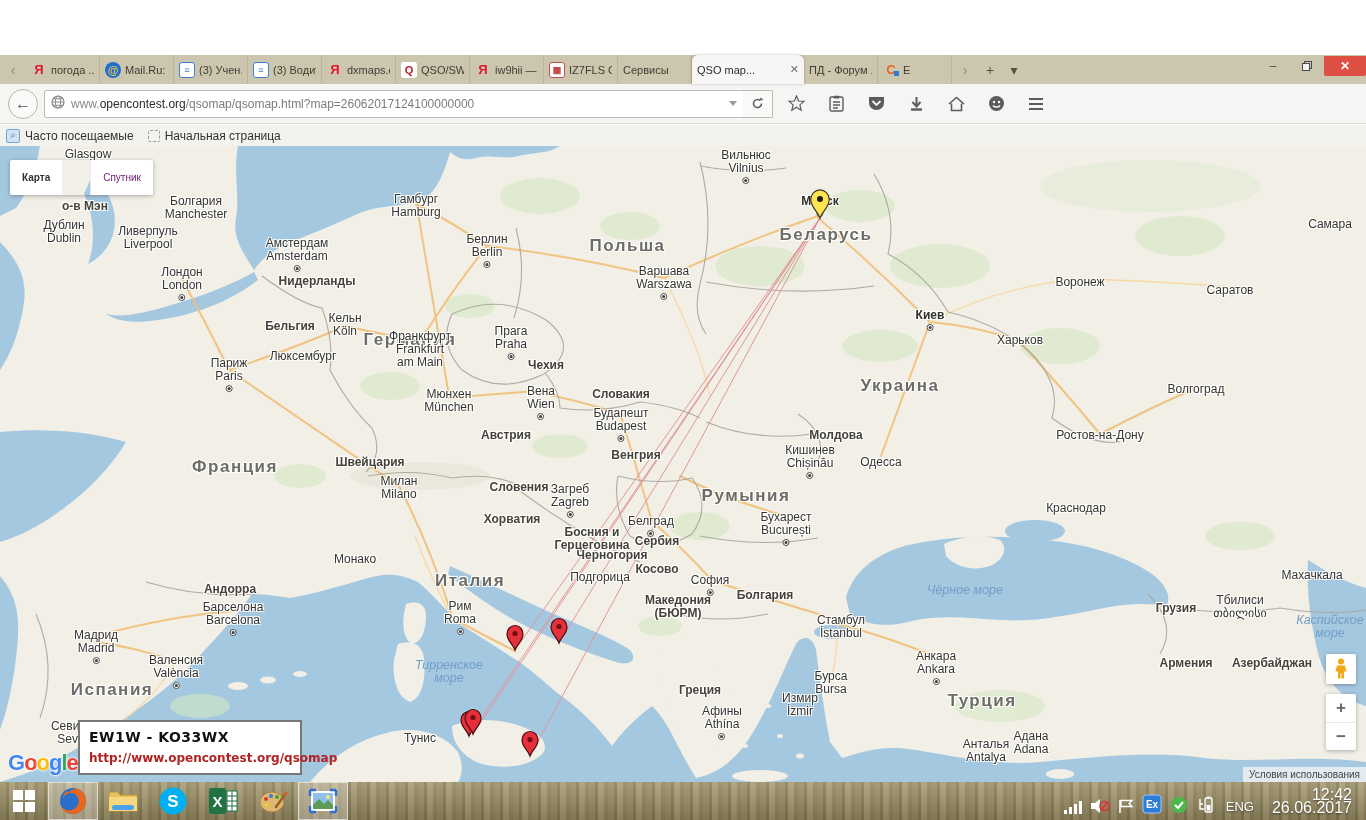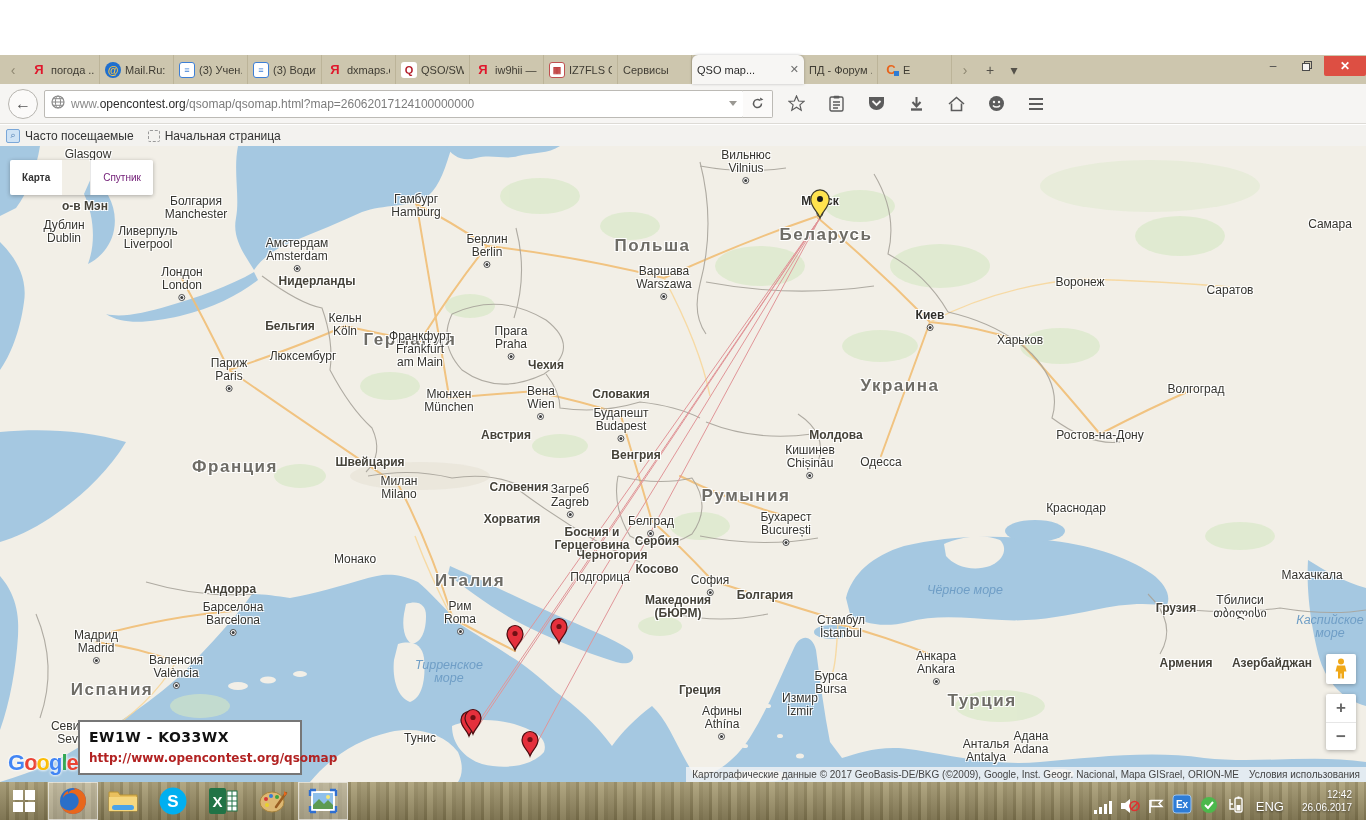--- a/index.html
+++ b/index.html
@@ -87,21 +87,21 @@
   #taskbar { position:absolute; left:0; top:782px; width:1366px; height:38px;
     background:repeating-linear-gradient(90deg,#9b8f66 0 6px,#8a7e55 6px 9px,#a89c72 9px 15px,#93875e 15px 19px);
     display:flex; align-items:center; }
   #taskbar::before { content:""; position:absolute; inset:0; background:linear-gradient(180deg,rgba(255,255,255,.12),rgba(0,0,0,.18)); pointer-events:none; }
   .tb-app { width:50px; height:38px; display:flex; align-items:center; justify-content:center; position:relative; flex:none; }
   .tb-app.active { background:rgba(255,255,255,.28); outline:1px solid rgba(255,255,255,.55); outline-offset:-1px; }
   #tb-start { width:48px; }
   #tray { margin-left:auto; display:flex; align-items:flex-end; gap:8px; padding-right:8px; color:#fff; position:relative; z-index:1; }
   .tray-ic { display:flex; align-items:center; justify-content:center; }
   #tray-lang { font-size:13px; color:#fff; text-shadow:0 1px 2px rgba(0,0,0,.5); padding:0 4px; }
-  #tray-clock { text-align:right; font-size:10px; line-height:13px; color:#fff; text-shadow:0 1px 2px rgba(0,0,0,.5); padding:0 6px; }
+  #tray-clock { text-align:right; font-size:16px; line-height:13px; color:#fff; text-shadow:0 1px 2px rgba(0,0,0,.5); padding:0 6px; }
 </style>
 </head>
 <body>
 
 <div id="screen">
 
   <div id="top-white"></div>
 
   <div id="tabbar">
     <div class="tab-scroll">‹</div>
@@ -532,21 +532,21 @@
         <div class="lbl co" style="left: 112px; top: 537px;">
           <div>Испания</div>
         </div>
         <div class="lbl c2" style="left: 35px; top: 574px; margin-left: 40px;">
           <div>Севилья</div>
           <div>Sevilla</div>
         </div>
         <div class="lbl c1" style="left: 420px; top: 586px;">
           <div>Тунис</div>
         </div>
-        <div class="lbl co" style="left: 635px; top: 93px; padding-left: 35px;">
+        <div class="lbl co" style="left: 610px; top: 93px; padding-left: 35px;">
           <div>Польша</div>
         </div>
         <div class="lbl c2" style="left: 664px; top: 119px;">
           <div>Варшава</div>
           <div>Warszawa</div>
           <div class="dot"></div>
         </div>
         <div class="lbl c2" style="left: 746px; top: 3px;">
           <div>Вильнюс</div>
           <div>Vilnius</div>
@@ -728,21 +728,20 @@
           <circle cx="7" cy="3.5" r="3" fill="#f0a818"></circle>
           <path d="M3,7.5 h8 l1.5,6 h-2.5 l0,7 h-2.5 l0,-5 h-1 l0,5 h-2.5 l0,-7 h-2.5 Z" fill="#f0a818"></path>
         </svg>
     </div>
     <div id="zoomctl">
       <div class="zbtn">+</div>
       <div class="zbtn">−</div>
     </div>
 
     <div id="attribution">
-      <span>Картографические данные © 2017 GeoBasis-DE/BKG (©2009), Google, Inst. Geogr. Nacional, Mapa GISrael, ORION-ME</span>
       <span class="terms">Условия использования</span>
     </div>
   </div>
 
   <div id="taskbar">
     <div class="tb-app" id="tb-start">
       <svg width="22" height="22" viewBox="0 0 22 22">
           <rect x="0" y="0" width="10" height="10" fill="#fff"></rect>
           <rect x="12" y="0" width="10" height="10" fill="#fff"></rect>
           <rect x="0" y="12" width="10" height="10" fill="#fff"></rect>

